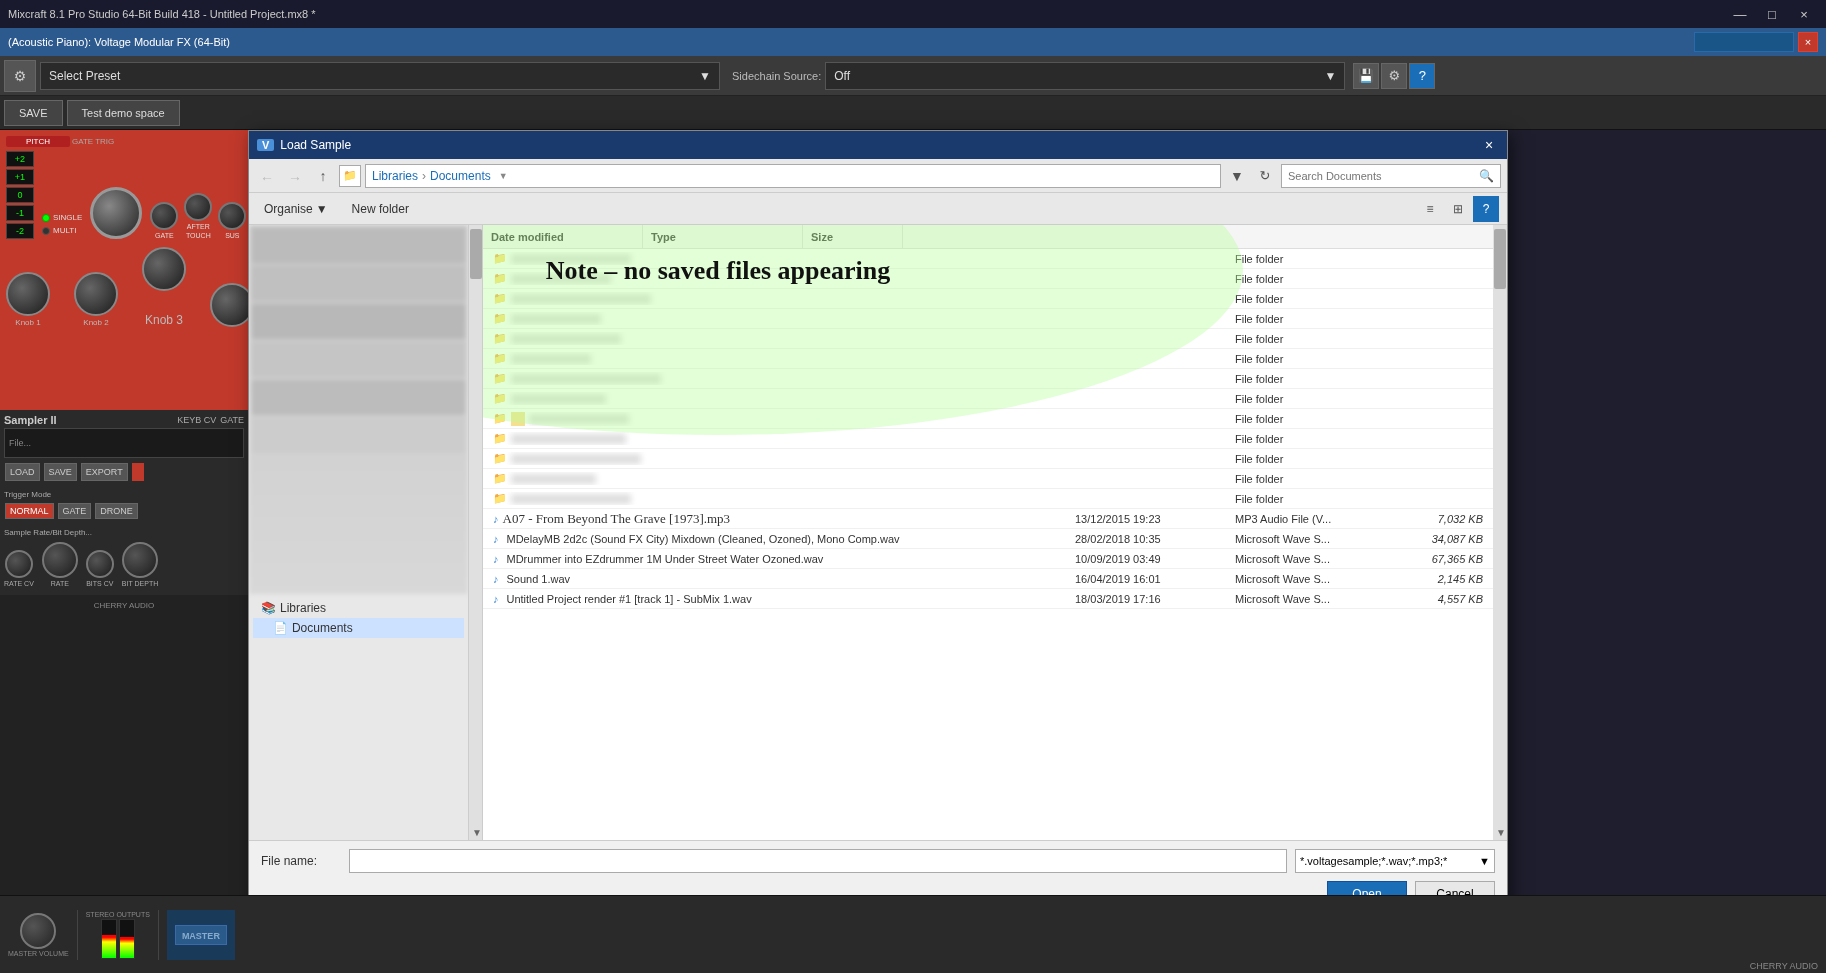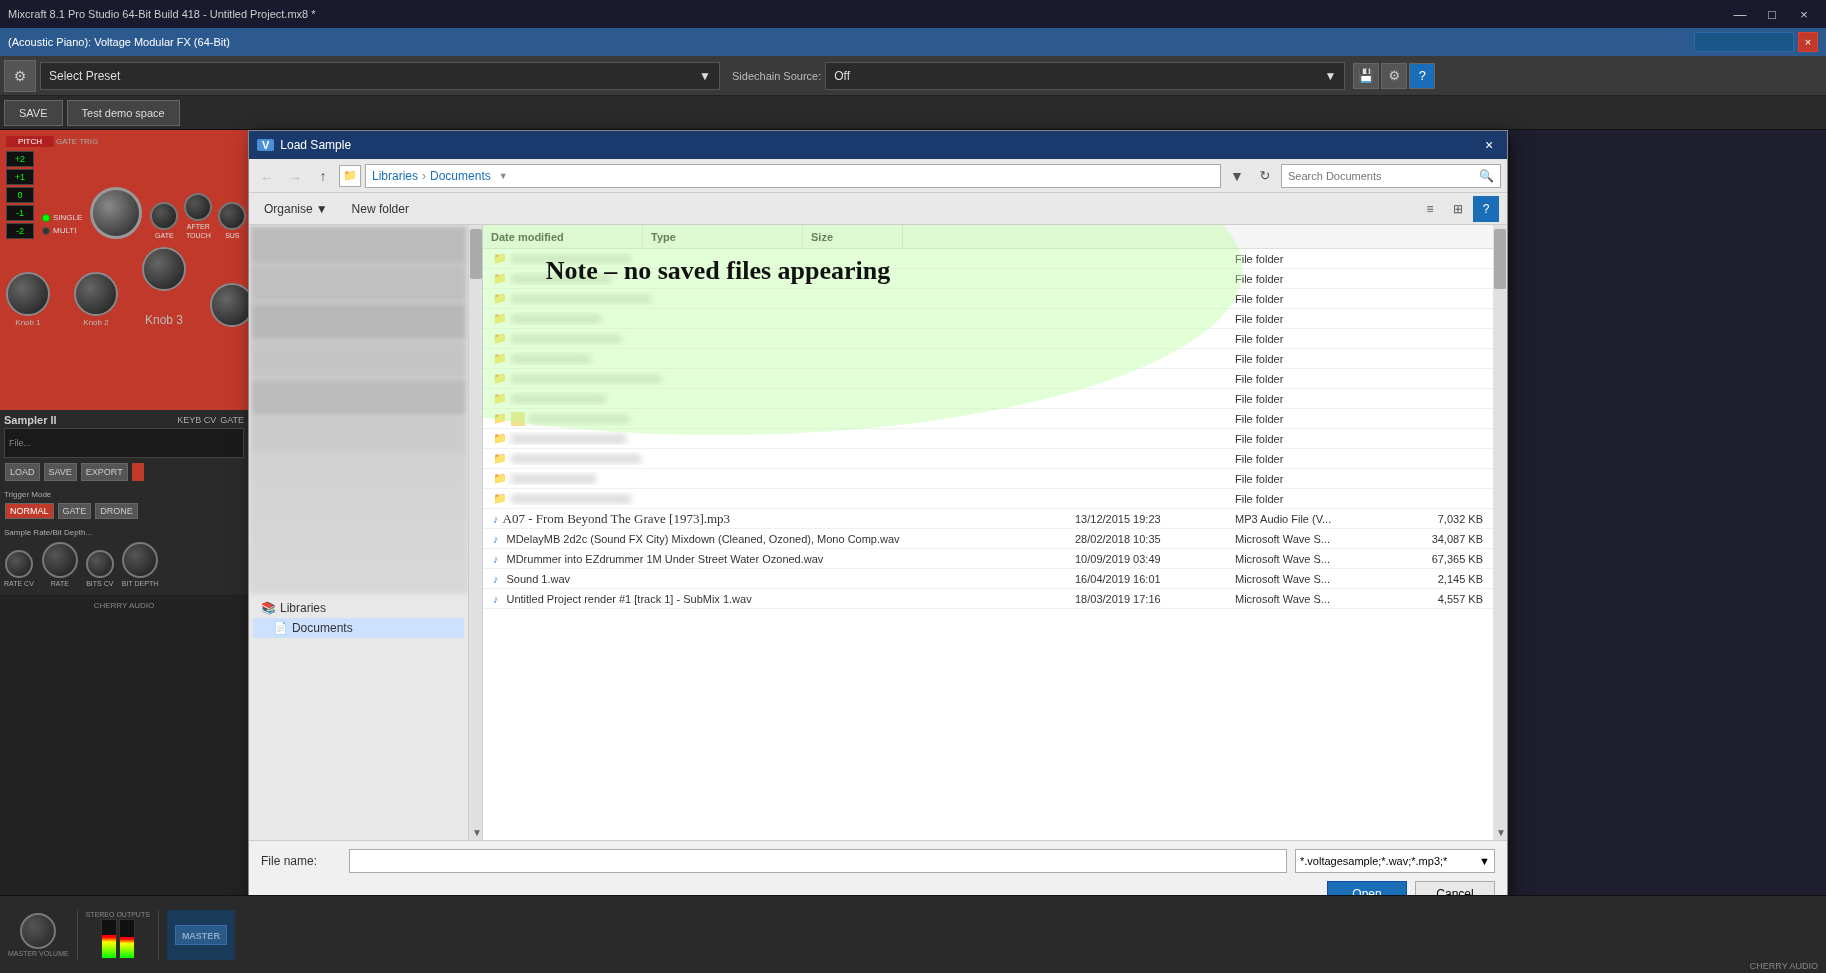--- a/index.html
+++ b/index.html
@@ -312,21 +312,21 @@
     .file-cell {
       padding: 0 6px;
       font-size: 11px;
       color: #333;
       overflow: hidden;
       white-space: nowrap;
     }
     .file-cell-name { flex: 1; display: flex; align-items: center; gap: 4px; }
     .file-cell-date { width: 160px; }
     .file-cell-type { width: 160px; }
-    .file-cell-size { width: 100px; text-align: right; }
+    .file-cell-size { width: 100px; text-align: right; font-style: italic; }
     .folder-row-icon { color: #f0c040; }
     .audio-icon { color: #4a90d9; }
 
     
     .dialog-bottom {
       background: #f0f0f0;
       border-top: 1px solid #ccc;
       padding: 8px 12px;
       display: flex;
       flex-direction: column;
@@ -463,21 +463,21 @@
   </button>
 </div>
 
 <div class="main-content">
 
   <div class="synth-panel">
 
     <div class="synth-top">
 
       <div style="display:flex; gap:2px; margin-bottom:4px; align-items:center;">
-        <span style="font-size:8px; color:#fff; background:#b02020; padding:1px 12px; border-radius:2px;">PITCH</span>
+        <span style="font-size:8px; color:#fff; background:#b02020; padding:1px 20px; border-radius:2px;">PITCH</span>
         <span style="font-size:8px; color:#aaa;">GATE</span>
         <span style="font-size:8px; color:#aaa;">TRIG</span>
       </div>
 
       <div style="display:flex; gap:8px; margin-bottom:8px; align-items:flex-end;">
 
         <div style="display:flex; flex-direction:column; align-items:center; gap:2px;">
           <div style="background:#111; border:1px solid #444; padding:2px 4px; font-size:9px; color:#0f0; width:28px; text-align:center;">+2</div>
           <div style="background:#111; border:1px solid #444; padding:2px 4px; font-size:9px; color:#0f0; width:28px; text-align:center;">+1</div>
           <div style="background:#111; border:1px solid #444; padding:2px 4px; font-size:9px; color:#0f0; width:28px; text-align:center;">0</div>

